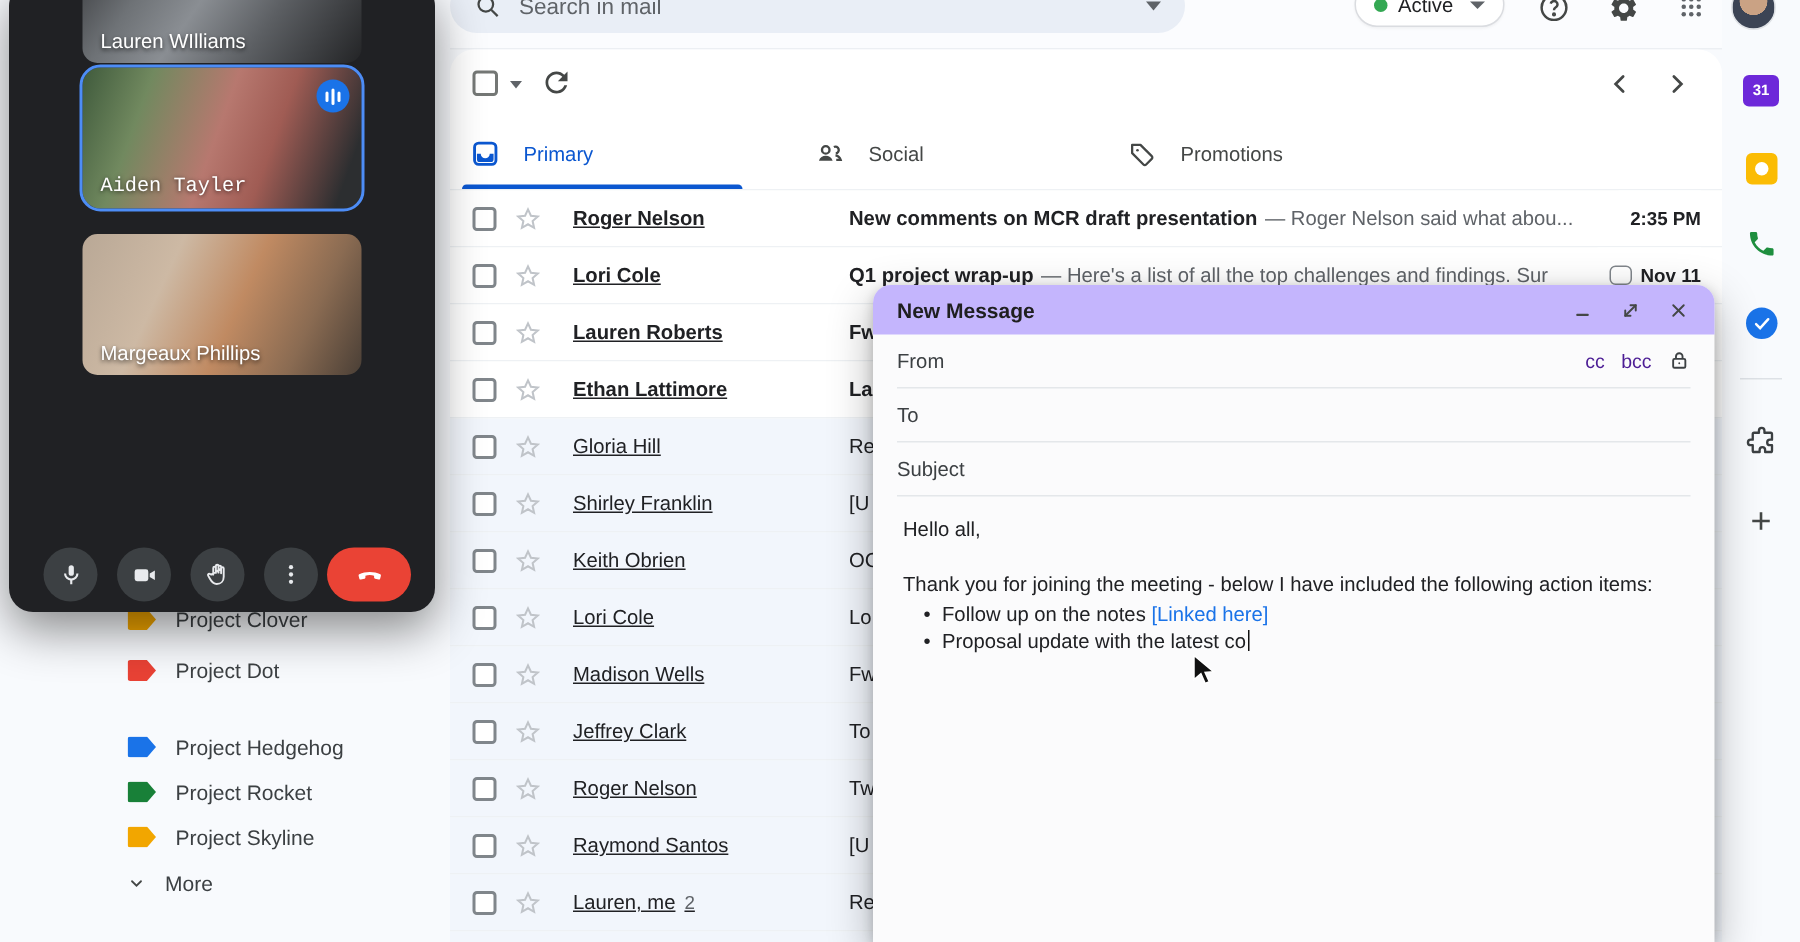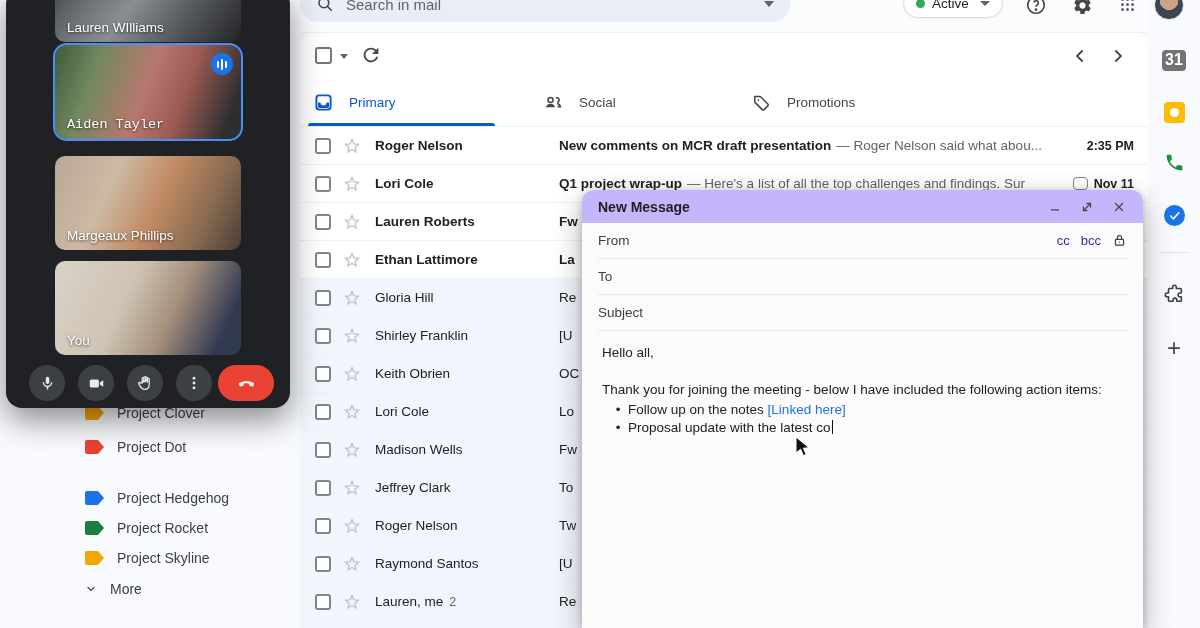--- a/index.html
+++ b/index.html
@@ -35,37 +35,37 @@
   .tab { position:absolute; top:0; height:100%; display:flex; align-items:center; gap:16px; font-size:13.5px; color:#444746; }
   .tab.active { color:#0b57d0; font-weight:500; }
   .tab-underline { position:absolute; left:8px; bottom:0; width:187px; height:3.5px; background:#0b57d0; border-radius:3px 3px 0 0; }
 
   
   .rows { position:relative; }
   .row { position:relative; height:38px; display:flex; align-items:center; padding-left:15px; border-bottom:1px solid #eef1f4; background:#fff; }
   .row.read { background:#f2f6fc; }
   .row .cb { width:16px; height:16px; border-width:2px; border-color:#80868b; flex:none; }
   .row .star { margin-left:12px; flex:none; }
-  .sender { width:170px; margin-left:14px; font-size:13.5px; color:#202124; white-space:nowrap; overflow:hidden; }
+  .sender { width:170px; margin-left:21px; font-size:13.5px; color:#202124; white-space:nowrap; overflow:hidden;text-decoration:underline; }
   .row.unread .sender, .row.unread .subj, .row.unread .time { font-weight:700; }
   .subjwrap { flex:1; margin-left:14px; font-size:13.5px; color:#202124; white-space:nowrap; overflow:hidden; display:flex; align-items:center; min-width:0; }
   .snip { color:#5f6368; font-weight:400; margin-left:5px; overflow:hidden; white-space:nowrap; }
   .time { position:absolute; right:14px; top:0; height:100%; display:flex; align-items:center; gap:6px; font-size:12.5px; color:#202124; background:inherit; padding-left:8px; }
   .emoji-chip { width:15px; height:13px; border:1.6px solid #80868b; border-radius:4px; }
   .count { color:#5f6368; font-size:12.5px; margin-left:6px; }
 
   
   .side-item { position:absolute; left:85px; display:flex; align-items:center; gap:13px; height:26px; font-size:14px; color:#3c4043; }
   .tag-ic { width:19px; height:14px; clip-path:polygon(0 0,68% 0,100% 50%,68% 100%,0 100%); border-radius:2px; }
   .chev { width:12px; height:12px; color:#444746; }
 
   
   .rail { position:absolute; left:1148px; top:0; width:52px; height:628px; background:#f8fafd; }
   .rail-ic { position:absolute; left:1162px; width:24px; height:24px; display:flex; align-items:center; justify-content:center; }
-  .cal-ic { width:43px; height:21px; background:#737373; border-radius:4px; color:#fff; font-size:16px; font-weight:700; display:flex; align-items:center; justify-content:center; }
+  .cal-ic { width:43px; height:21px; background:#6d28d9; border-radius:4px; color:#fff; font-size:10px; font-weight:700; display:flex; align-items:center; justify-content:center; }
   .keep-ic { width:21px; height:21px; background:#fbbc04; border-radius:4px; display:flex; align-items:center; justify-content:center; }
   .keep-ic i { width:9px; height:9px; border-radius:50%; background:#fff; display:block; }
   .tasks-ic { width:21px; height:21px; border-radius:50%; background:#1a73e8; display:flex; align-items:center; justify-content:center; }
   .rail-div { position:absolute; left:1160px; top:252px; width:28px; height:1px; background:#dde1e6; }
   .plus { font-size:24px; color:#444746; font-weight:400; }
 
   
   .compose { position:absolute; left:582px; top:190px; width:561px; height:438px; background:#fbfbfc; border-radius:12px 12px 0 0; box-shadow:0 10px 30px rgba(0,0,0,.3), 0 2px 8px rgba(0,0,0,.18); z-index:40; }
   .compose-hd { height:33px; background:#c4b5fd; border-radius:12px 12px 0 0; display:flex; align-items:center; padding:0 16px; }
   .compose-hd .t { font-size:14px; font-weight:600; color:#1f1f1f; flex:1; }
@@ -457,23 +457,20 @@
       <span class="speak-badge">
           <i style="height:7px;"></i>
           <i style="height:11px;"></i>
           <i style="height:7px;"></i>
         </span>
       <span class="nm">Aiden Tayler</span>
     </div>
     <div class="tile t3" style="top:168px;">
       <span class="nm">Margeaux Phillips</span>
     </div>
-    <div class="tile t4" style="top:273px;">
-      <span class="nm">You</span>
-    </div>
     <div class="ctrls">
       <span class="cbtn" style="left:23px;">
         <svg width="19" height="19" viewBox="0 0 24 24" fill="none" stroke="#e8eaed" stroke-width="1.8">
             <rect x="9.8" y="3.5" width="4.4" height="9" rx="2.2" fill="#e8eaed" stroke="none"></rect>
             <path d="M6.8 10.5a5.2 5.2 0 0 0 10.4 0"></path>
             <line x1="12" y1="15.7" x2="12" y2="19.5"></line>
           </svg>
       </span>
       <span class="cbtn" style="left:72px;">
         <svg width="19" height="19" viewBox="0 0 24 24" fill="#e8eaed">

